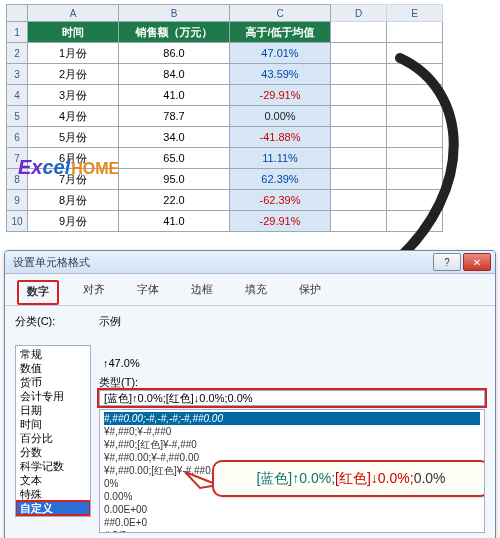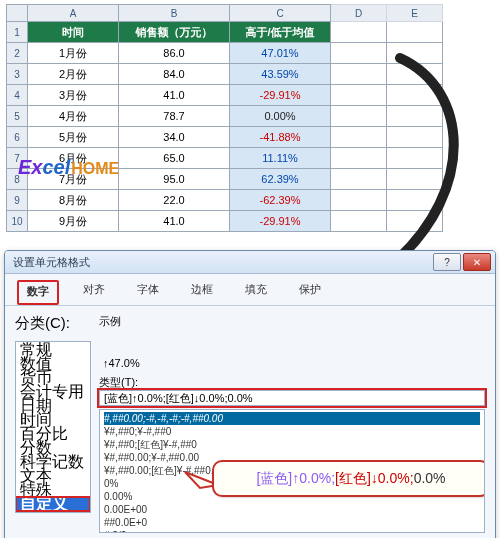--- a/index.html
+++ b/index.html
@@ -115,27 +115,27 @@
     border:2px solid #d62222;
     border-radius:2px;
     font-weight:bold;
   }
   
   .dialog-body {
     display:flex;
     padding: 8px 10px 6px 10px;
     gap: 8px;
   }
-  .cat-label { font-size:15px; margin-bottom:8px; display:block;}
+  .cat-label { font-size:11px; margin-bottom:16px; display:block;}
   .cat-list {
     width: 74px; height: 168px;
     border:1px solid #9bb0c9;
     background:#fff;
     overflow:hidden;
-    font-size:16px;
+    font-size:11px;
     padding:1px 0;
   }
   .cat-list div { padding: 0 4px; line-height:14px; }
   .cat-list .sel {
     background:#2a6fd6; color:#fff;
     outline:2px solid #d62222;
     outline-offset:-1px;
     font-weight:bold;
   }
   
@@ -168,21 +168,21 @@
     left: 112px; top: 50px;
     width: 258px;
     padding: 10px 8px;
     background:#fffef7;
     border:2px solid #c53128;
     border-radius:10px;
     text-align:center;
     font-size:14px;
     box-shadow:1px 1px 2px rgba(0,0,0,.15);
   }
-  .callout .blue { color:#8b5cf6; }
+  .callout .blue { color:#0f766e; }
   .callout .red { color:#c00; }
   .callout-tail {
     position:absolute;
     left: 80px; top: 60px;
     width:40px; height:30px;
   }
   
   .del-row { display:flex; justify-content:flex-end; padding: 2px 12px 0 0;}
   .btn {
     border:1px solid #8a9db6;

